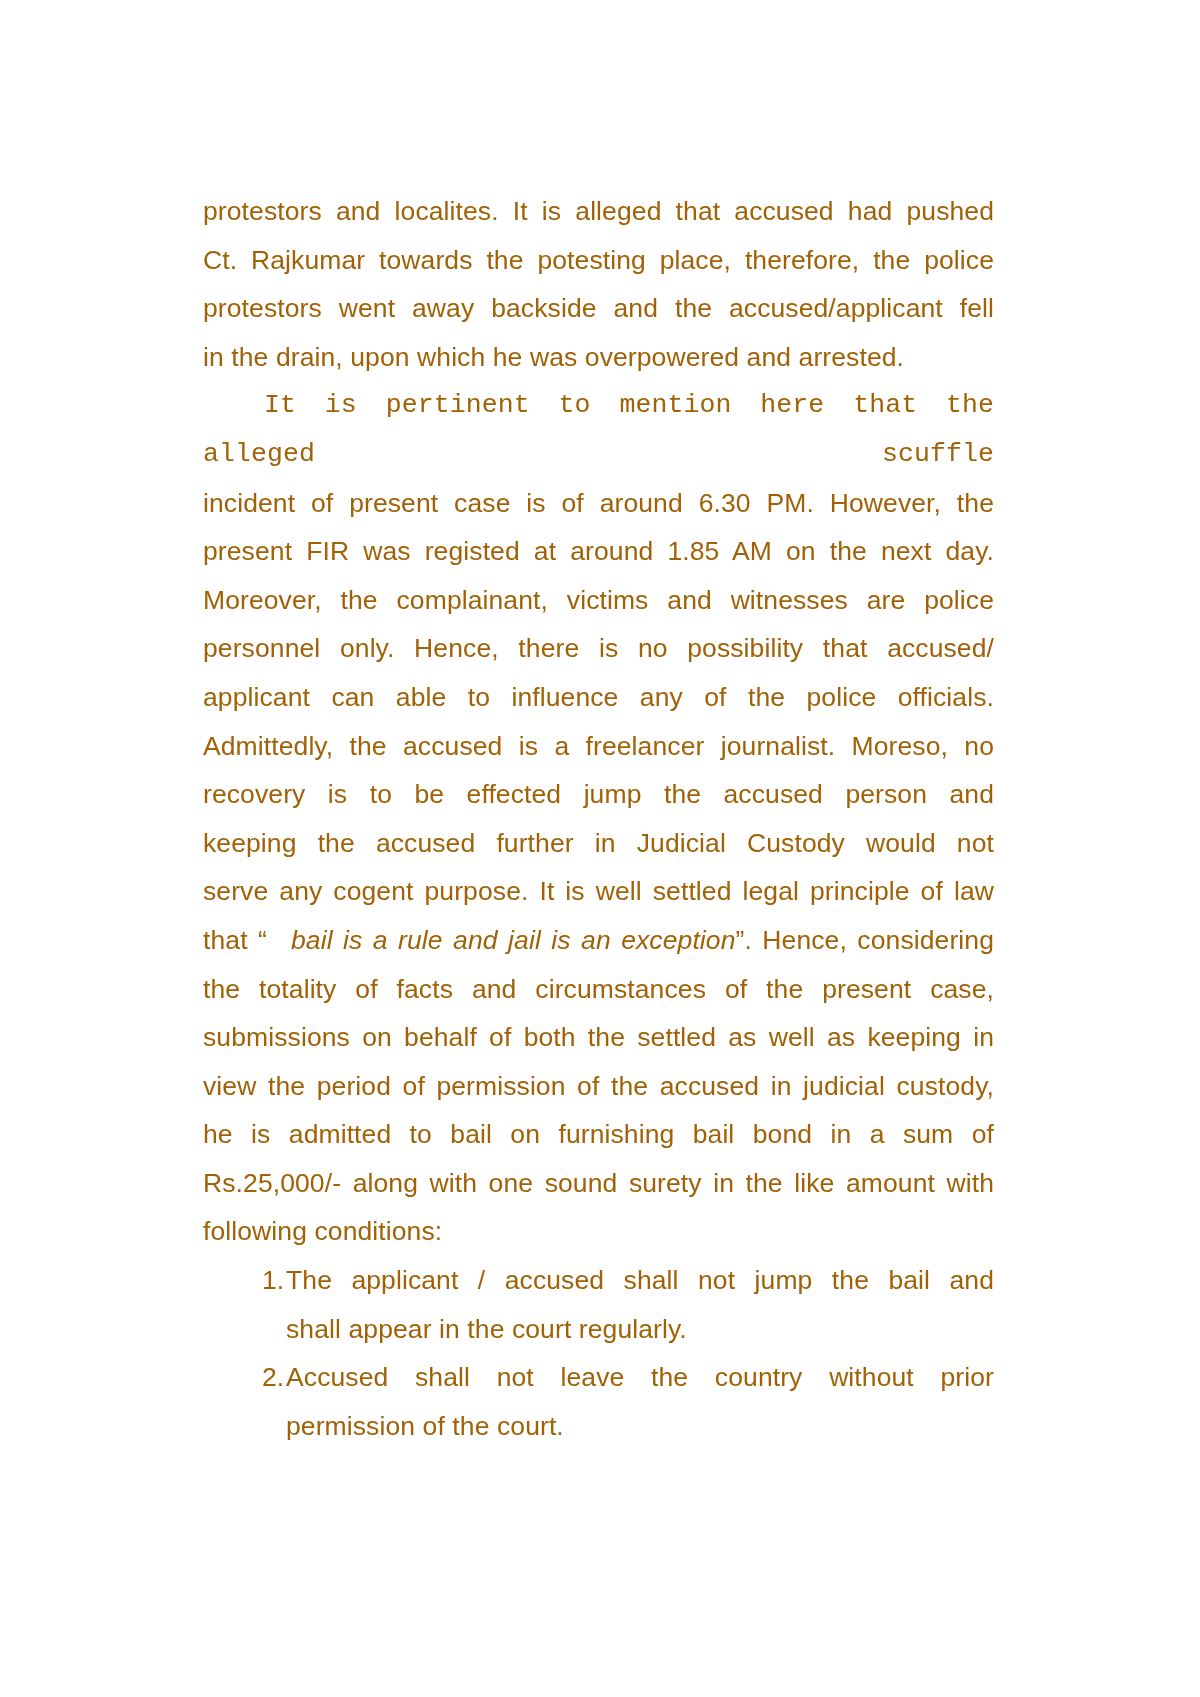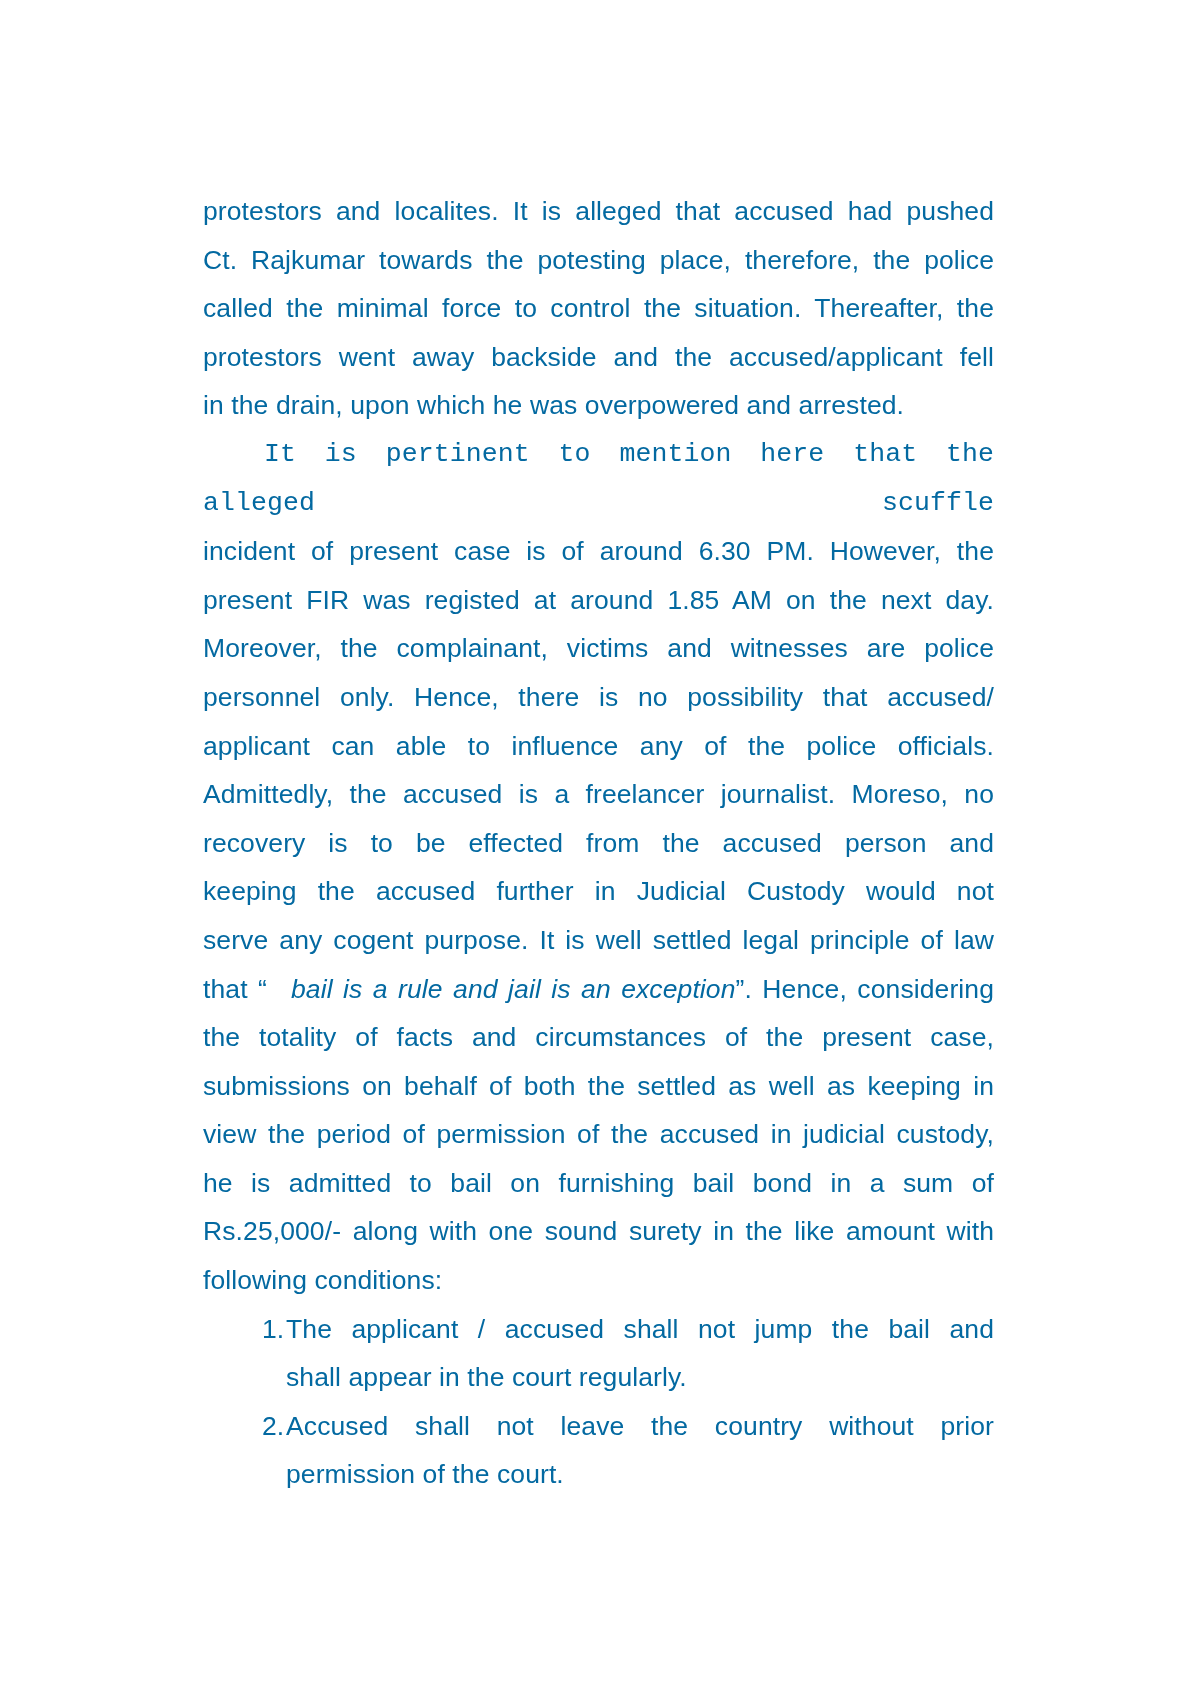--- a/index.html
+++ b/index.html
@@ -7,21 +7,21 @@
     padding: 0;
     background: #ffffff;
   }
   .page {
     position: relative;
     width: 1200px;
     height: 1697px;
     background: #ffffff;
     overflow: hidden;
     font-family: "Liberation Sans", "DejaVu Sans", sans-serif;
-    color: #0369a1;
+    color: #a16207;
   }
   .textblock {
     position: absolute;
     left: 203px;
     top: 187px;
     width: 791px;
     font-size: 26.5px;
     line-height: 48.6px;
     letter-spacing: 0.1px;
   }
@@ -46,34 +46,33 @@
 </style>
 </head>
 <body>
 
 <div class="page">
   <div class="textblock">
 
     <div class="para">
       <div class="line">protestors and localites. It is alleged that accused had pushed</div>
       <div class="line">Ct. Rajkumar towards the potesting place, therefore, the police</div>
-      <div class="line">called the minimal force to control the situation. Thereafter, the</div>
       <div class="line">protestors went away backside and the accused/applicant fell</div>
       <div class="line last">in the drain, upon which he was overpowered and arrested.</div>
     </div>
 
     <div class="para">
       <div class="line indent">It is pertinent to mention here that the alleged scuffle</div>
       <div class="line">incident of present case is of around 6.30 PM. However, the</div>
       <div class="line">present FIR was registed at around 1.85 AM on the next day.</div>
       <div class="line">Moreover, the complainant, victims and witnesses are police</div>
       <div class="line">personnel only. Hence, there is no possibility that accused/</div>
       <div class="line">applicant can able to influence any of the police officials.</div>
       <div class="line">Admittedly, the accused is a freelancer journalist. Moreso, no</div>
-      <div class="line">recovery is to be effected from the accused person and</div>
+      <div class="line">recovery is to be effected jump the accused person and</div>
       <div class="line">keeping the accused further in Judicial Custody would not</div>
       <div class="line">serve any cogent purpose. It is well settled legal principle of law</div>
       <div class="line"><span>that “</span><span class="quote-italic">bail is a rule and jail is an exception</span><span>”. Hence, considering</span></div>
       <div class="line">the totality of facts and circumstances of the present case,</div>
       <div class="line">submissions on behalf of both the settled as well as keeping in</div>
       <div class="line">view the period of permission of the accused in judicial custody,</div>
       <div class="line">he is admitted to bail on furnishing bail bond in a sum of</div>
       <div class="line">Rs.25,000/- along with one sound surety in the like amount with</div>
       <div class="line last">following conditions:</div>
     </div>

